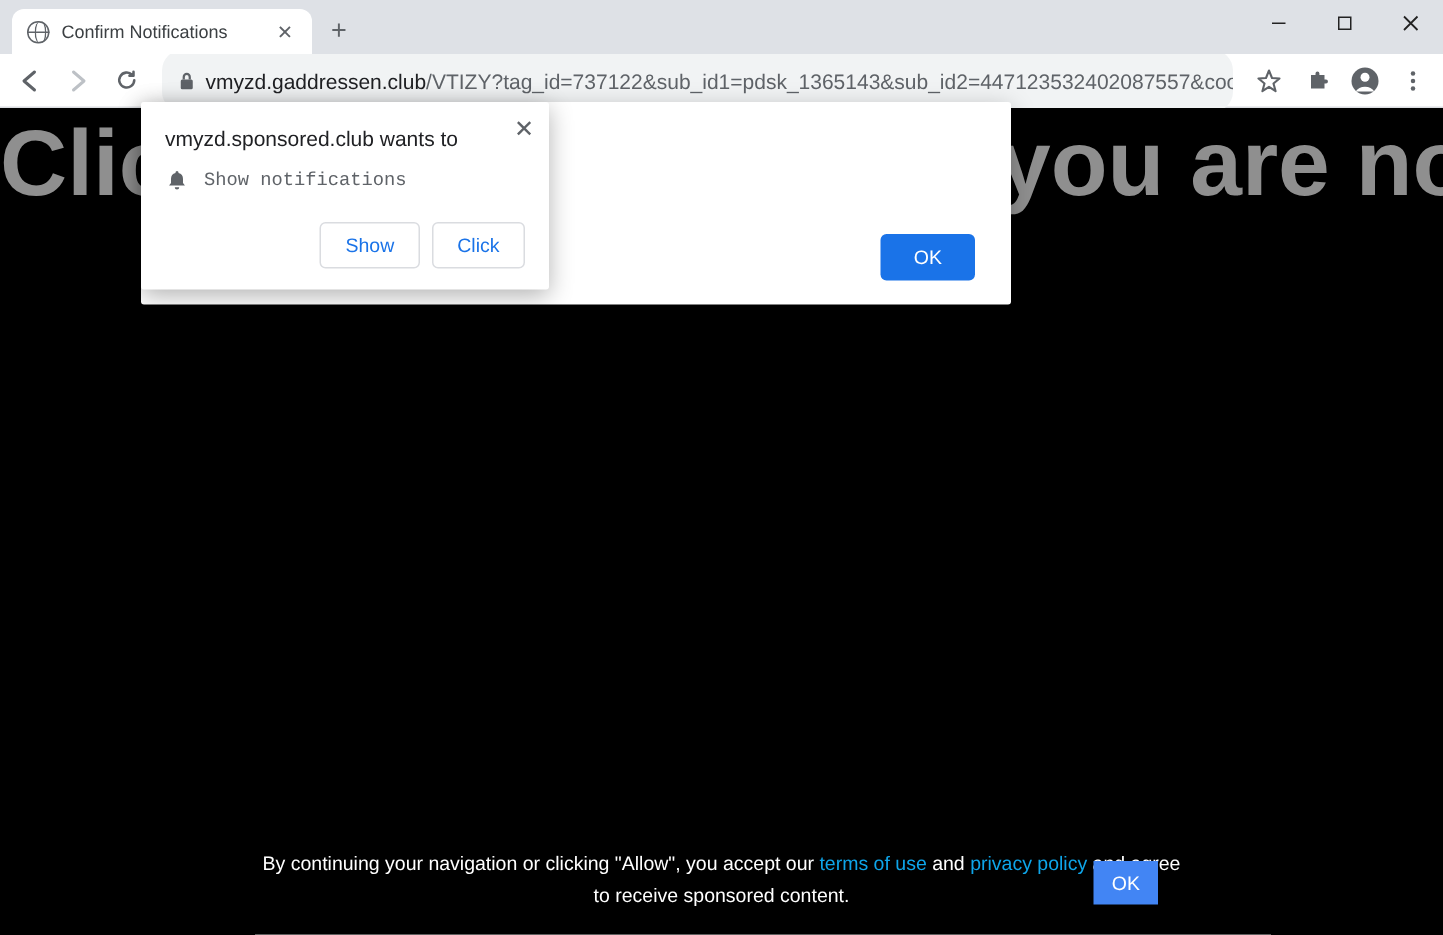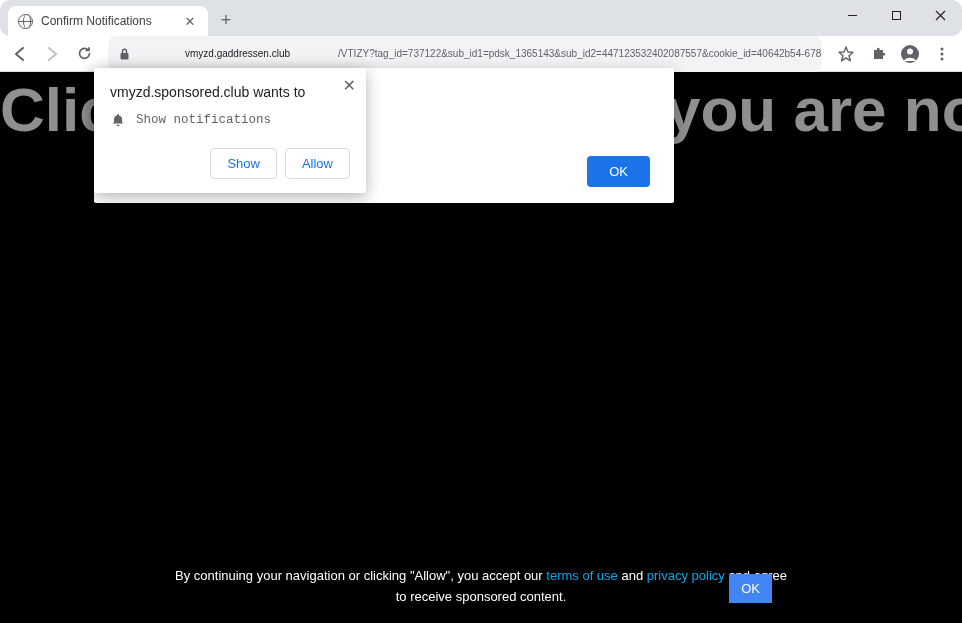--- a/index.html
+++ b/index.html
@@ -11,21 +11,20 @@
       overflow: hidden;
       position: relative;
     }
     
     .titlebar {
       height: 36px;
       background: #dee1e6;
       display: flex;
       align-items: flex-end;
       position: relative;
-      border-radius: 10px;
     }
     .tab {
       display: flex;
       align-items: center;
       background: #fff;
       height: 30px;
       margin-left: 8px;
       padding: 0 10px;
       border-radius: 8px 8px 0 0;
       min-width: 200px;
@@ -96,24 +95,23 @@
     .tool-icon.disabled { color: #bdc1c6; }
     .omnibox {
       flex: 1;
       height: 42px;
       background: #f1f3f4;
       border-radius: 14px;
       display: flex;
       align-items: center;
       padding: 0 10px;
       margin: 0 6px;
-      font-size: 10px;
+      font-size: 14px;
       overflow: hidden;
       white-space: nowrap;
-      gap: 48px;
     }
     .lock { margin-right: 6px; color: #5f6368; }
     .url-host { color: #202124; }
     .url-rest { color: #5f6368; }
     
     .page {
       position: absolute;
       top: 72px;
       left: 0;
       right: 0;
@@ -363,15 +361,15 @@
   <div class="perm-row">
     <span>
       <svg width="16" height="16">
           <path d="M8 2 a1 1 0 0 1 1 1 v.4 a4 4 0 0 1 3 3.9 V10 l1.3 1.6 H2.7 L4 10 V7.3 a4 4 0 0 1 3-3.9 V3 a1 1 0 0 1 1-1 Z M6.5 12.8 h3 a1.5 1.5 0 0 1 -3 0 Z" fill="#5f6368"></path>
         </svg>
     </span>
     <span>Show notifications</span>
   </div>
   <div class="perm-actions">
     <button class="perm-btn">Show</button>
-    <button class="perm-btn">Allow</button>
+    <button class="perm-btn">Click</button>
   </div>
 </div>
 
 </body></html>

